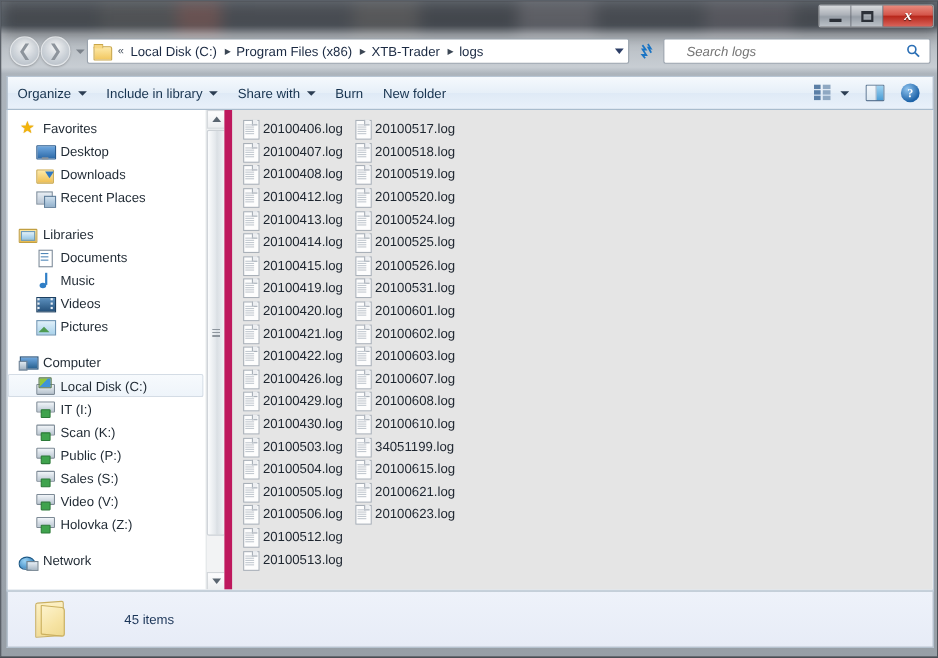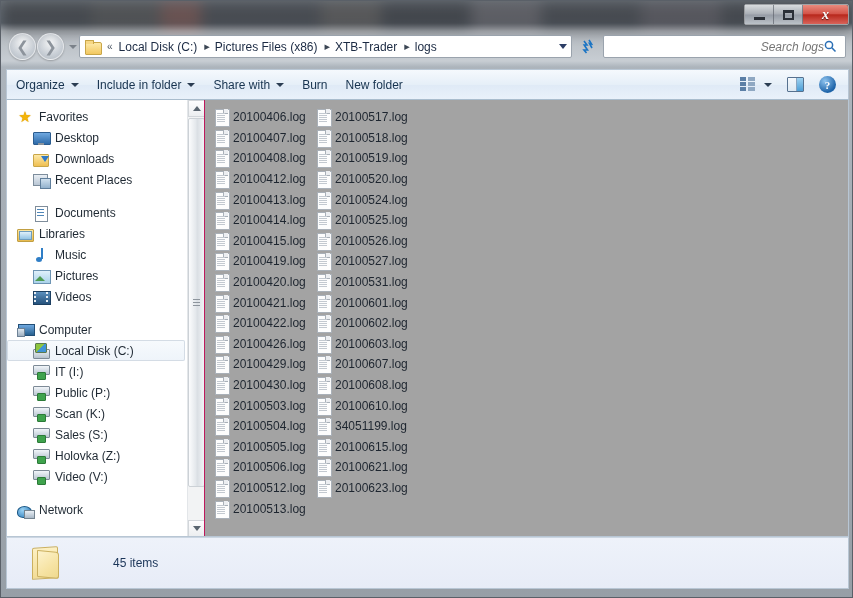--- a/index.html
+++ b/index.html
@@ -121,22 +121,21 @@
   }
   #searchbox {
     position: absolute; left: 602px; top: 4px; width: 243px; height: 23px;
     background: #fff; border: 1px solid #9aa3ad; border-radius: 2px;
     display: flex; align-items: center;
   }
   #search-input {
     flex: 1; border: none; outline: none; background: transparent;
     font-family: "Liberation Sans", sans-serif;
     font-size: 12px; font-style: italic; color: #6d7580;
-    padding-left: 8px;
-    text-align: right;
+    padding-left: 20px;
   }
 
   
   #cmdbar {
     position: absolute; left: 5px; top: 68px; width: 843px; height: 31px;
     background: linear-gradient(to bottom,#f5f9fd,#e6eff8 50%,#dfeaf6 51%,#e9f1fa);
     border: 1px solid #b8c6d4; border-bottom: 1px solid #a9bccd;
     display: flex; align-items: center;
     font-size: 12px; color: #17334f;
   }
@@ -240,22 +239,22 @@
     position: absolute; left: 0; top: 18px; width: 17px; height: 369px;
     background: linear-gradient(to right,#fbfcfd,#e4e8ec 45%,#dadfe4 55%,#f0f2f5);
     border: 1px solid #ccd1d6; border-radius: 2px;
     display:flex; align-items:center; justify-content:center;
   }
   #nav-grip { width:7px; height:8px;
     background: repeating-linear-gradient(to bottom,#8d959d 0 1px, transparent 1px 3px); }
 
   
   #list-pane {
-    flex: 1; height: 100%; background: #a3a3a3; position: relative;
-    border-left: 1px solid #be185d;
+    flex: 1; height: 100%; background: #e5e5e5; position: relative;
+    border-left: 7px solid #be185d;
     overflow: hidden;
   }
   #file-grid {
     position: absolute; left: 8px; top: 7px;
     display: grid;
     grid-auto-flow: column;
     grid-template-rows: repeat(20, 20.6px);
     grid-auto-columns: 102px;
     column-gap: 0px;
   }
@@ -348,21 +347,21 @@
         <span class="arr">❯</span>
       </div>
       <div id="histdrop"></div>
     </div>
 
     <div id="addressbar">
       <div id="addr-folder-icon"></div>
       <span class="chev">«</span>
       <span class="crumb">Local Disk (C:)</span>
       <span class="dchev">▸</span>
-      <span class="crumb">Pictures Files (x86)</span>
+      <span class="crumb">Program Files (x86)</span>
       <span class="dchev">▸</span>
       <span class="crumb">XTB-Trader</span>
       <span class="dchev">▸</span>
       <span class="crumb">logs</span>
       <div id="addr-dropdown">
           <div></div>
         </div>
     </div>
 
     <div id="refresh-btn">
@@ -380,21 +379,21 @@
       </svg>
     </div>
   </div>
 
   <div id="cmdbar">
     <div class="cmditem">
       <span>Organize</span>
       <span class="caret"></span>
     </div>
     <div class="cmditem">
-      <span>Include in folder</span>
+      <span>Include in library</span>
       <span class="caret"></span>
     </div>
     <div class="cmditem">
       <span>Share with</span>
       <span class="caret"></span>
     </div>
     <div class="cmditem">
       <span>Burn</span>
     </div>
     <div class="cmditem">
@@ -442,74 +441,74 @@
           <span class="ico downloads"></span>
           <span class="lbl">Downloads</span>
         </div>
         <div class="nv child">
           <span class="ico recent"></span>
           <span class="lbl">Recent Places</span>
         </div>
 
         <div class="spacer"></div>
 
-        <div class="nv child">
-          <span class="ico documents"></span>
-          <span class="lbl">Documents</span>
-        </div>
         <div class="nv">
           <span class="ico libraries"></span>
           <span class="lbl">Libraries</span>
         </div>
         <div class="nv child">
+          <span class="ico documents"></span>
+          <span class="lbl">Documents</span>
+        </div>
+        <div class="nv child">
           <span class="ico music"></span>
           <span class="lbl">Music</span>
         </div>
         <div class="nv child">
+          <span class="ico videos"></span>
+          <span class="lbl">Videos</span>
+        </div>
+        <div class="nv child">
           <span class="ico pictures"></span>
           <span class="lbl">Pictures</span>
-        </div>
-        <div class="nv child">
-          <span class="ico videos"></span>
-          <span class="lbl">Videos</span>
         </div>
 
         <div class="spacer"></div>
 
         <div class="nv">
           <span class="ico computer"></span>
           <span class="lbl">Computer</span>
         </div>
         <div class="nv child selected">
           <span class="ico localdisk"></span>
           <span class="lbl">Local Disk (C:)</span>
         </div>
         <div class="nv child">
           <span class="ico netdrive"></span>
           <span class="lbl">IT (I:)</span>
         </div>
         <div class="nv child">
           <span class="ico netdrive"></span>
+          <span class="lbl">Scan (K:)</span>
+        </div>
+        <div class="nv child">
+          <span class="ico netdrive"></span>
           <span class="lbl">Public (P:)</span>
-        </div>
-        <div class="nv child">
-          <span class="ico netdrive"></span>
-          <span class="lbl">Scan (K:)</span>
         </div>
         <div class="nv child">
           <span class="ico netdrive"></span>
           <span class="lbl">Sales (S:)</span>
         </div>
         <div class="nv child">
           <span class="ico netdrive"></span>
+          <span class="lbl">Video (V:)</span>
+        </div>
+        <div class="nv child">
+          <span class="ico netdrive"></span>
           <span class="lbl">Holovka (Z:)</span>
-        </div>
-        <div class="nv child">
-          <span class="ico netdrive"></span>
-          <span class="lbl">Video (V:)</span>
         </div>
 
         <div class="spacer"></div>
 
         <div class="nv">
           <span class="ico network"></span>
           <span class="lbl">Network</span>
         </div>
       </div>
 
@@ -682,26 +681,20 @@
             <span class="fico">
               <span class="fcorner"></span>
             </span>
             <span>20100525.log</span>
           </div>
           <div class="file">
             <span class="fico">
               <span class="fcorner"></span>
             </span>
             <span>20100526.log</span>
-          </div>
-          <div class="file">
-            <span class="fico">
-              <span class="fcorner"></span>
-            </span>
-            <span>20100527.log</span>
           </div>
           <div class="file">
             <span class="fico">
               <span class="fcorner"></span>
             </span>
             <span>20100531.log</span>
           </div>
           <div class="file">
             <span class="fico">
               <span class="fcorner"></span>

